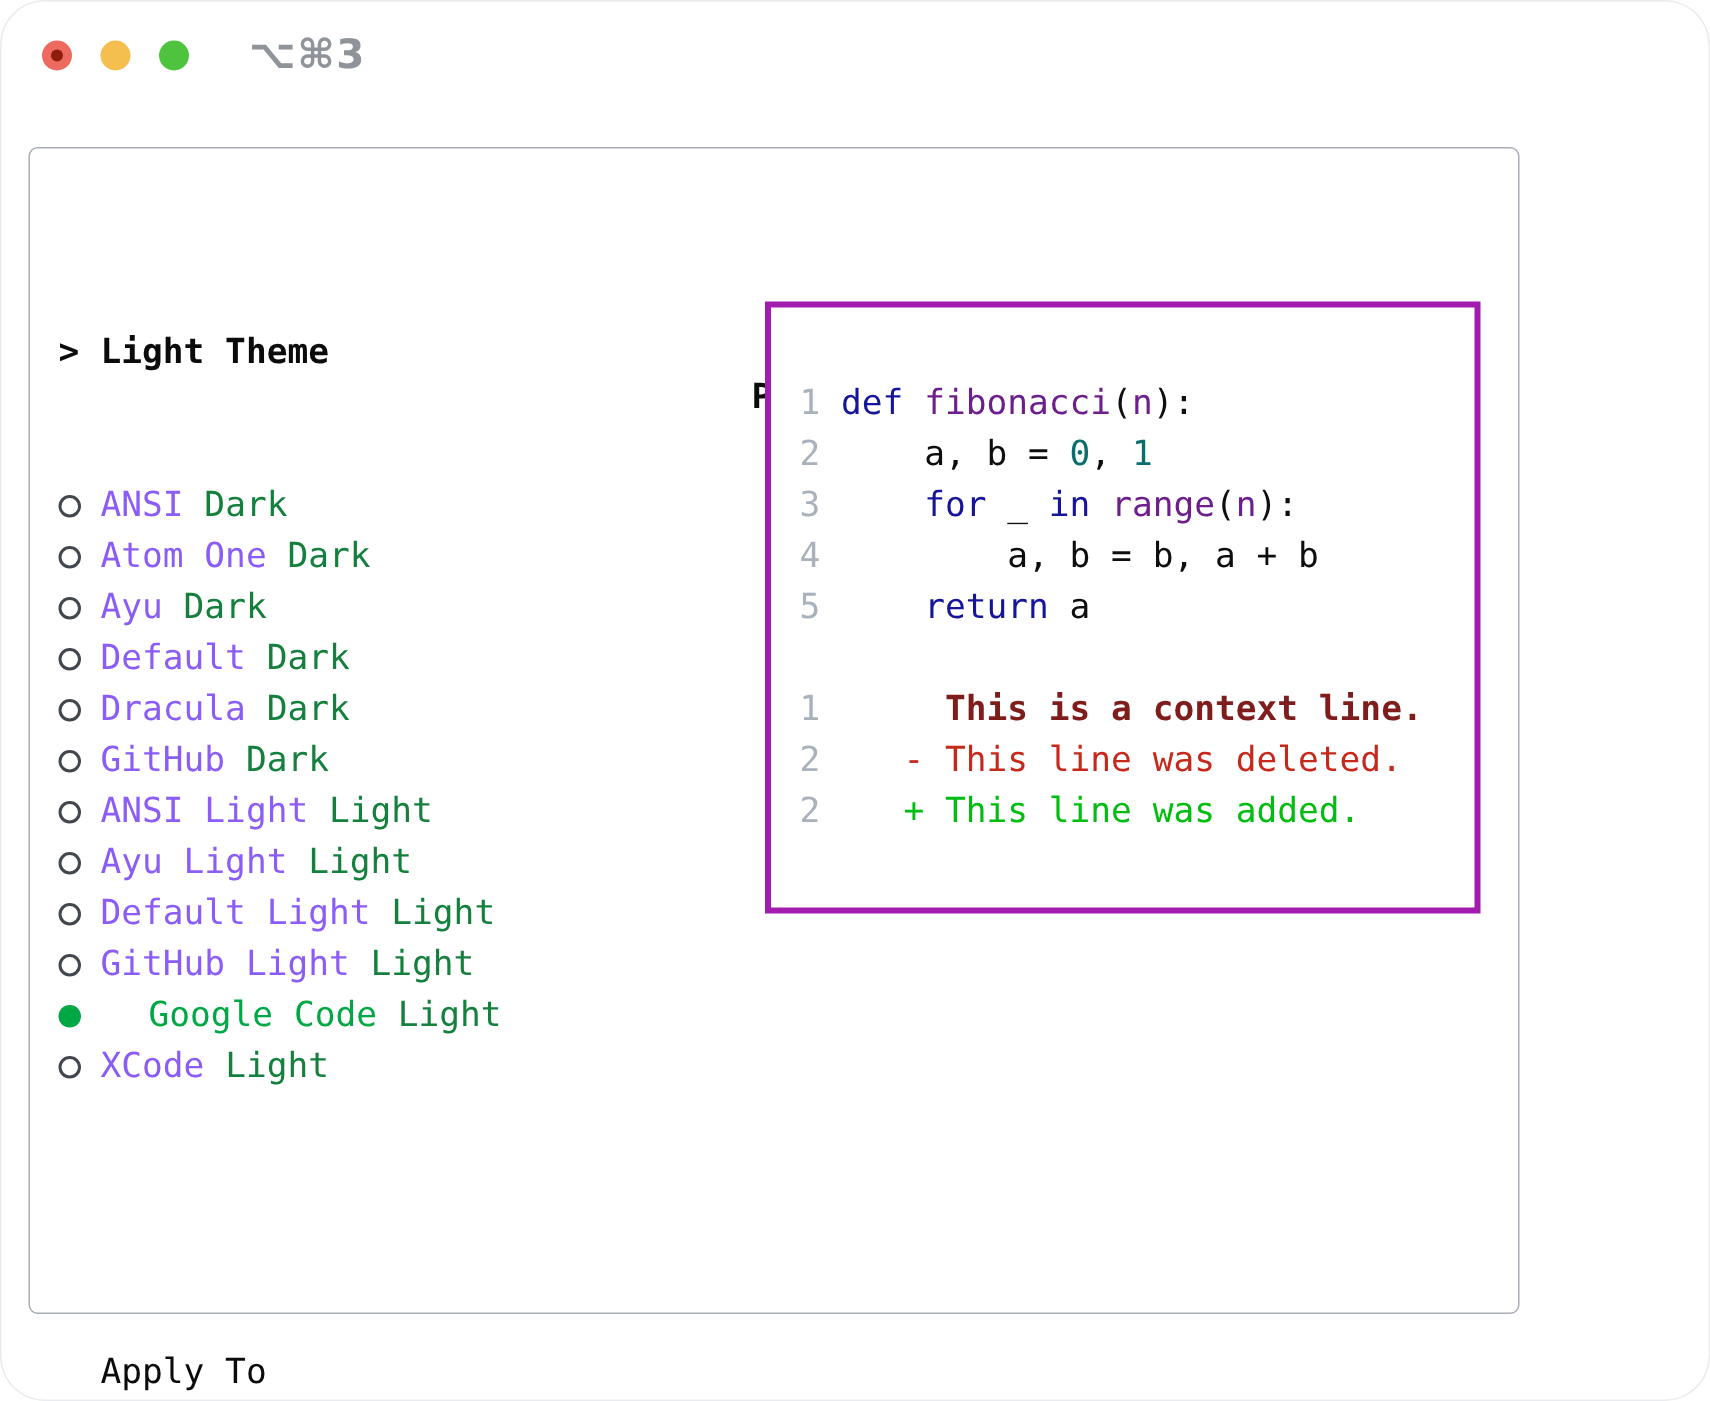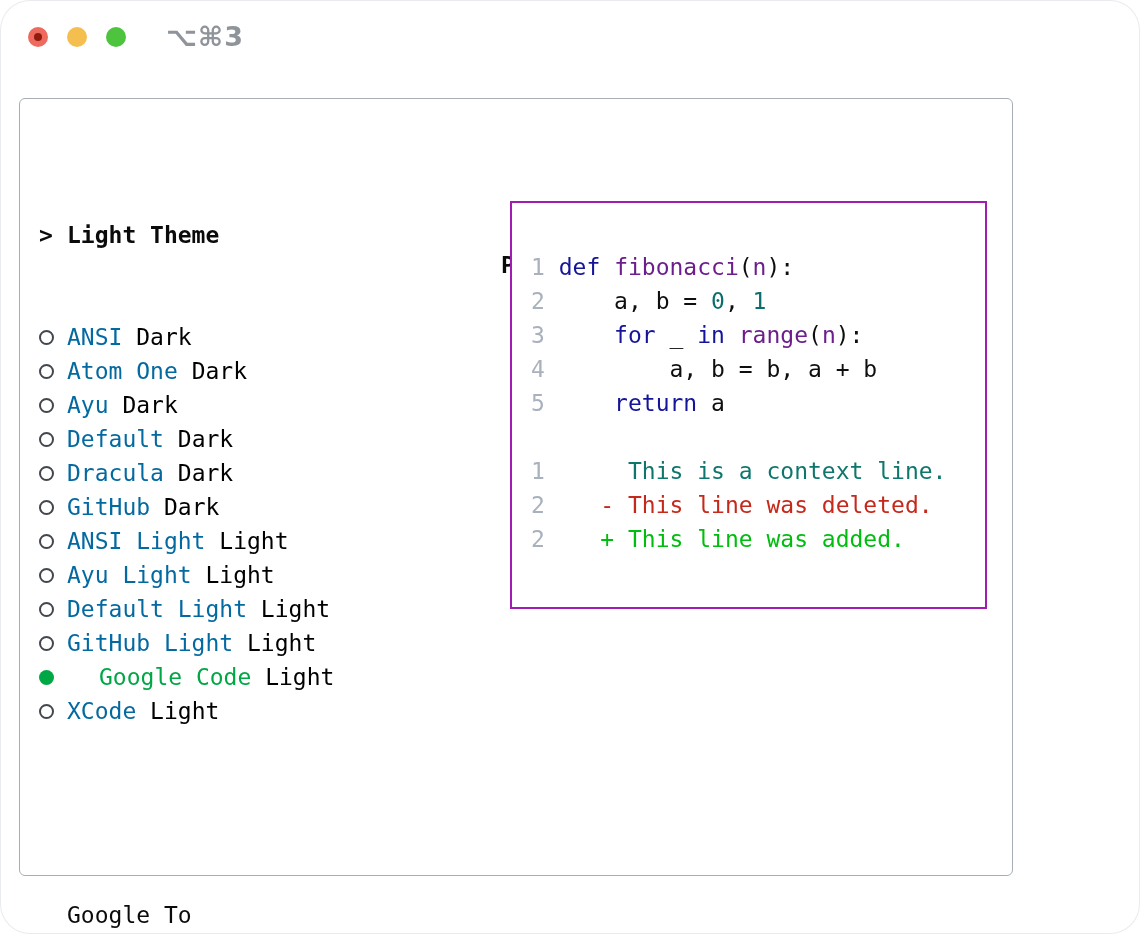--- a/index.html
+++ b/index.html
@@ -28,41 +28,41 @@
   
   .left{position:absolute;left:19px;top:51px;font-size:23px;line-height:34px;white-space:pre;}
   .row{height:34px;display:flex;align-items:center;}
   .bullet-col{display:inline-flex;width:28px;align-items:center;}
   .bullet{display:inline-block;width:15px;height:15px;border-radius:50%;
           border:2px solid #42474e;box-sizing:border-box;}
   .bullet.filled{border:none;background:#00a845;}
   .arrow{font-weight:700;color:#0b0b0b;}
   .panel-title{font-weight:700;color:#0b0b0b;}
   .apply-title-text{color:#0b0b0b;}
-  .tname{color:#0369a1;}
+  .tname{color:#8b5cf6;}
   .selected .tname{color:#00a845;margin-left:32px;}
-  .variant{color:#000000;}
+  .variant{color:#15803d;}
   
   .preview-title{
     position:absolute;left:481px;top:149px;height:34px;line-height:34px;
     font-size:23px;font-weight:700;color:#0b0b0b;
   }
   .preview-box{
     position:absolute;left:490px;top:102px;width:477px;height:408px;
-    border:2px solid #a21caf;box-sizing:border-box;background:#fff;
+    border:4px solid #a21caf;box-sizing:border-box;background:#fff;
   }
   #code{margin:0;padding:47px 0 0 19px;font-size:23px;line-height:34px;
         font-family:"DejaVu Sans Mono",monospace;white-space:pre;}
   .cl{height:34px;}
   .lnum{color:#a9b1bd;}
   .tok-kwd{color:#151599;}
   .tok-typ{color:#6d1e8c;}
   .tok-lit{color:#0b6e6e;}
   .tok-pln{color:#0e0e0e;}
-  .diff-context .dtext{color:#0f766e;}
+  .diff-context .dtext{color:#7f1d1d;font-weight:bold;}
   .diff-deleted .marker,.diff-deleted .dtext{color:#c5291c;}
   .diff-added .marker,.diff-added .dtext{color:#00bd0f;}
 </style>
 </head>
 <body>
 
 <div class="window">
 
   <div class="titlebar">
     <span class="tl tl-red">
@@ -75,21 +75,21 @@
 
   <div class="app-box">
 
     <div class="left">
       <div class="row">
         <span class="bullet-col arrow">&gt;</span><span class="panel-title">Light Theme</span>
       </div>
       <div id="theme-list"><div class="row"><span class="bullet-col"><span class="bullet"></span></span><span class="tname">ANSI</span><span class="variant"> Dark</span></div><div class="row"><span class="bullet-col"><span class="bullet"></span></span><span class="tname">Atom One</span><span class="variant"> Dark</span></div><div class="row"><span class="bullet-col"><span class="bullet"></span></span><span class="tname">Ayu</span><span class="variant"> Dark</span></div><div class="row"><span class="bullet-col"><span class="bullet"></span></span><span class="tname">Default</span><span class="variant"> Dark</span></div><div class="row"><span class="bullet-col"><span class="bullet"></span></span><span class="tname">Dracula</span><span class="variant"> Dark</span></div><div class="row"><span class="bullet-col"><span class="bullet"></span></span><span class="tname">GitHub</span><span class="variant"> Dark</span></div><div class="row"><span class="bullet-col"><span class="bullet"></span></span><span class="tname">ANSI Light</span><span class="variant"> Light</span></div><div class="row"><span class="bullet-col"><span class="bullet"></span></span><span class="tname">Ayu Light</span><span class="variant"> Light</span></div><div class="row"><span class="bullet-col"><span class="bullet"></span></span><span class="tname">Default Light</span><span class="variant"> Light</span></div><div class="row"><span class="bullet-col"><span class="bullet"></span></span><span class="tname">GitHub Light</span><span class="variant"> Light</span></div><div class="row selected"><span class="bullet-col"><span class="bullet filled"></span></span><span class="tname">Google Code</span><span class="variant"> Light</span></div><div class="row"><span class="bullet-col"><span class="bullet"></span></span><span class="tname">XCode</span><span class="variant"> Light</span></div></div>
       <div class="row"></div>
       <div class="row">
-        <span class="bullet-col"></span><span class="apply-title-text">Google To</span>
+        <span class="bullet-col"></span><span class="apply-title-text">Apply To</span>
       </div>
       
       
       
     </div>
 
     <div class="preview-title">Preview</div>
     <div class="preview-box">
       <pre id="code"><div class="cl"><span class="lnum">1</span><span class="tok-pln"> </span><span class="tok-kwd">def</span><span class="tok-pln"> </span><span class="tok-typ">fibonacci</span><span class="tok-pln">(</span><span class="tok-typ">n</span><span class="tok-pln">):</span></div><div class="cl"><span class="lnum">2</span><span class="tok-pln"> </span><span class="tok-pln">    a, b = </span><span class="tok-lit">0</span><span class="tok-pln">, </span><span class="tok-lit">1</span></div><div class="cl"><span class="lnum">3</span><span class="tok-pln"> </span><span class="tok-pln">    </span><span class="tok-kwd">for</span><span class="tok-pln"> _ </span><span class="tok-kwd">in</span><span class="tok-pln"> </span><span class="tok-typ">range</span><span class="tok-pln">(</span><span class="tok-typ">n</span><span class="tok-pln">):</span></div><div class="cl"><span class="lnum">4</span><span class="tok-pln"> </span><span class="tok-pln">        a, b = b, a + b</span></div><div class="cl"><span class="lnum">5</span><span class="tok-pln"> </span><span class="tok-pln">    </span><span class="tok-kwd">return</span><span class="tok-pln"> a</span></div><div class="cl"></div><div class="cl diff-context"><span class="lnum">1</span><span class="tok-pln">    </span><span class="marker"> </span><span class="tok-pln"> </span><span class="dtext">This is a context line.</span></div><div class="cl diff-deleted"><span class="lnum">2</span><span class="tok-pln">    </span><span class="marker">-</span><span class="tok-pln"> </span><span class="dtext">This line was deleted.</span></div><div class="cl diff-added"><span class="lnum">2</span><span class="tok-pln">    </span><span class="marker">+</span><span class="tok-pln"> </span><span class="dtext">This line was added.</span></div></pre>
     </div>

